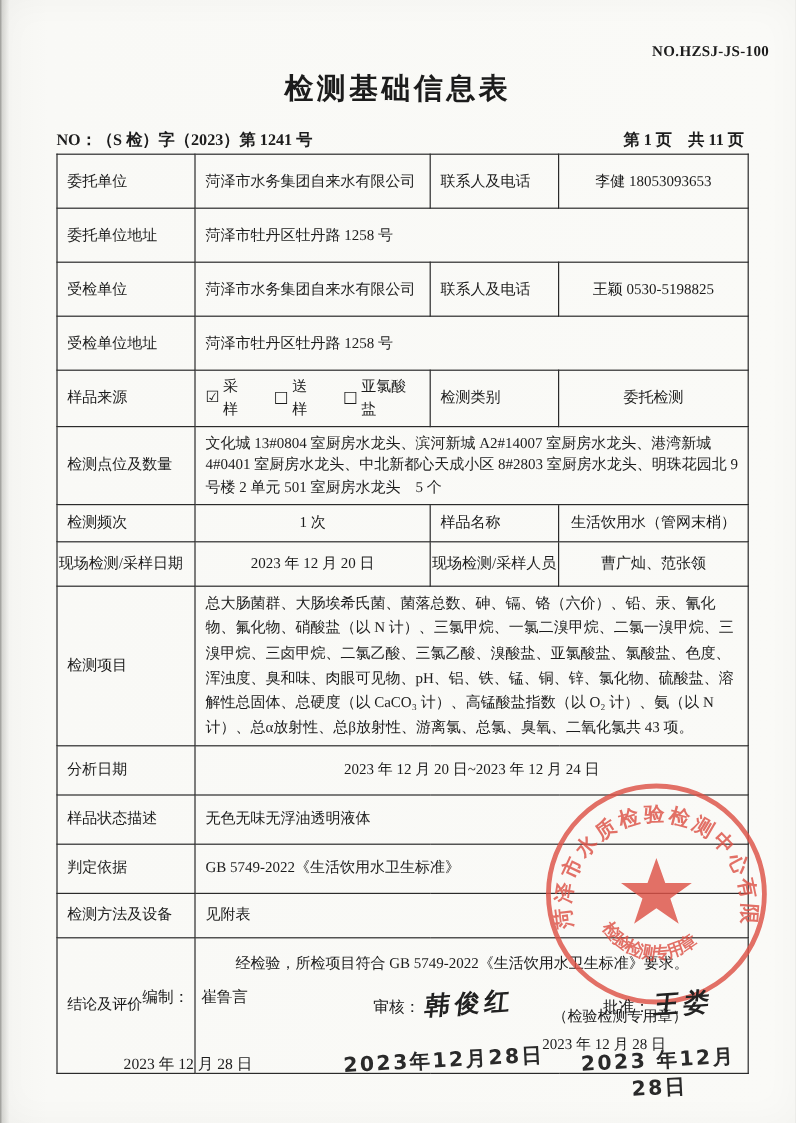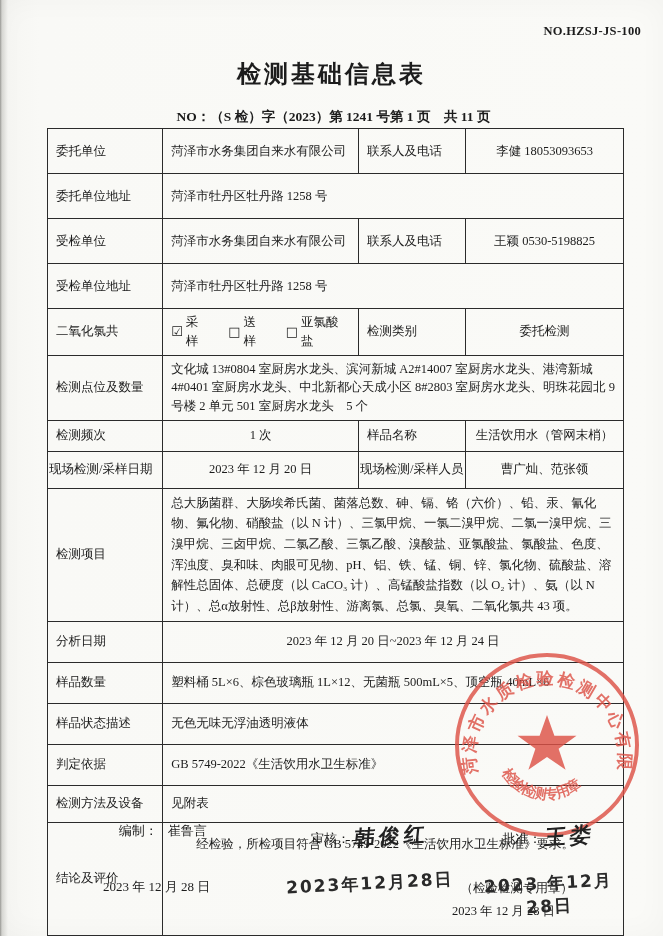--- a/index.html
+++ b/index.html
@@ -10,32 +10,32 @@
   }
   .page{
     position:relative;
     width:663px;height:936px;
     margin:0 auto;
     background:linear-gradient(90deg,#9a9a96 0px,#d9d9d5 2px,#f6f6f3 8px,#f9f9f6 40px,#fafaf7 100%);
     box-shadow:inset 0 0 30px rgba(0,0,0,0.03);
     overflow:hidden;
   }
   .doc-no{
-    position:absolute;top:24px;right:22px;
+    position:absolute;top:36px;right:22px;
     font-weight:bold;font-size:12.5px;letter-spacing:.3px;
   }
   .title{
     position:absolute;top:58px;left:0;width:100%;
     margin:0;text-align:center;
     font-family:"Liberation Sans","DejaVu Sans",sans-serif;
     font-size:24px;font-weight:bold;letter-spacing:3px;
   }
   .no-line{
     position:absolute;top:108px;left:47px;width:577px;
-    display:flex;justify-content:center;align-items:flex-end;
+    display:flex;justify-content:space-between;align-items:flex-end;
     font-weight:bold;font-size:13.5px;
   }
   .no-line .right{padding-right:4px;}
   table.main{
     position:absolute;top:128px;left:47px;
     width:577px;border-collapse:collapse;table-layout:fixed;
     font-size:12.5px;
   }
   table.main td{
     border:1px solid #2b2b2b;
@@ -127,21 +127,21 @@
         <td class="lbl h38">受检单位</td>
         <td class="val">菏泽市水务集团自来水有限公司</td>
         <td class="lbl">联系人及电话</td>
         <td class="ctr">王颖 0530-5198825</td>
       </tr>
       <tr>
         <td class="lbl h38">受检单位地址</td>
         <td class="val" colspan="3">菏泽市牡丹区牡丹路 1258 号</td>
       </tr>
       <tr>
-        <td class="lbl h32">二氧化氯共</td>
+        <td class="lbl h32">样品来源</td>
         <td class="val">
           <span class="src-opts">
             <span class="src-opt">
                 <span class="chk">☑</span>
                 <span>采样</span>
               </span>
             <span class="src-opt">
                 <span class="chk">□</span>
                 <span>送样</span>
               </span>
@@ -172,24 +172,20 @@
       </tr>
       <tr>
         <td class="lbl h120">检测项目</td>
         <td class="val" colspan="3" style="line-height:1.65">总大肠菌群、大肠埃希氏菌、菌落总数、砷、镉、铬（六价）、铅、汞、氰化物、氟化物、硝酸盐（以 N 计）、三氯甲烷、一氯二溴甲烷、二氯一溴甲烷、三溴甲烷、三卤甲烷、二氯乙酸、三氯乙酸、溴酸盐、亚氯酸盐、氯酸盐、色度、浑浊度、臭和味、肉眼可见物、pH、铝、铁、锰、铜、锌、氯化物、硫酸盐、溶解性总固体、总硬度（以 CaCO₃ 计）、高锰酸盐指数（以 O₂ 计）、氨（以 N 计）、总α放射性、总β放射性、游离氯、总氯、臭氧、二氧化氯共 43 项。</td>
       </tr>
       <tr>
         <td class="lbl h36">分析日期</td>
         <td class="ctr" colspan="3">2023 年 12 月 20 日~2023 年 12 月 24 日</td>
       </tr>
       <tr>
-        <td class="lbl h36">样品数量</td>
-        <td class="val" colspan="3">塑料桶 5L×6、棕色玻璃瓶 1L×12、无菌瓶 500mL×5、顶空瓶 40mL×6</td>
-      </tr>
-      <tr>
         <td class="lbl h36">样品状态描述</td>
         <td class="val" colspan="3">无色无味无浮油透明液体</td>
       </tr>
       <tr>
         <td class="lbl h36">判定依据</td>
         <td class="val" colspan="3">GB 5749-2022《生活饮用水卫生标准》</td>
       </tr>
       <tr>
         <td class="lbl h32">检测方法及设备</td>
         <td class="val" colspan="3">见附表</td>

